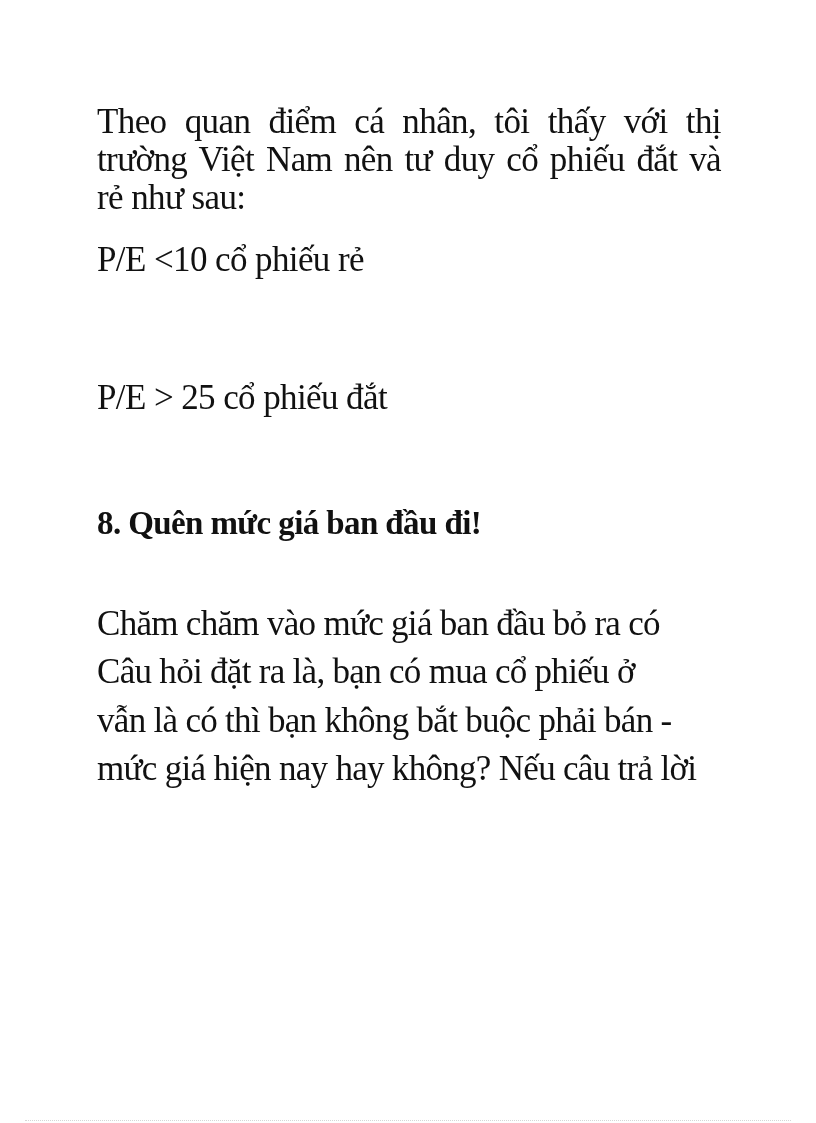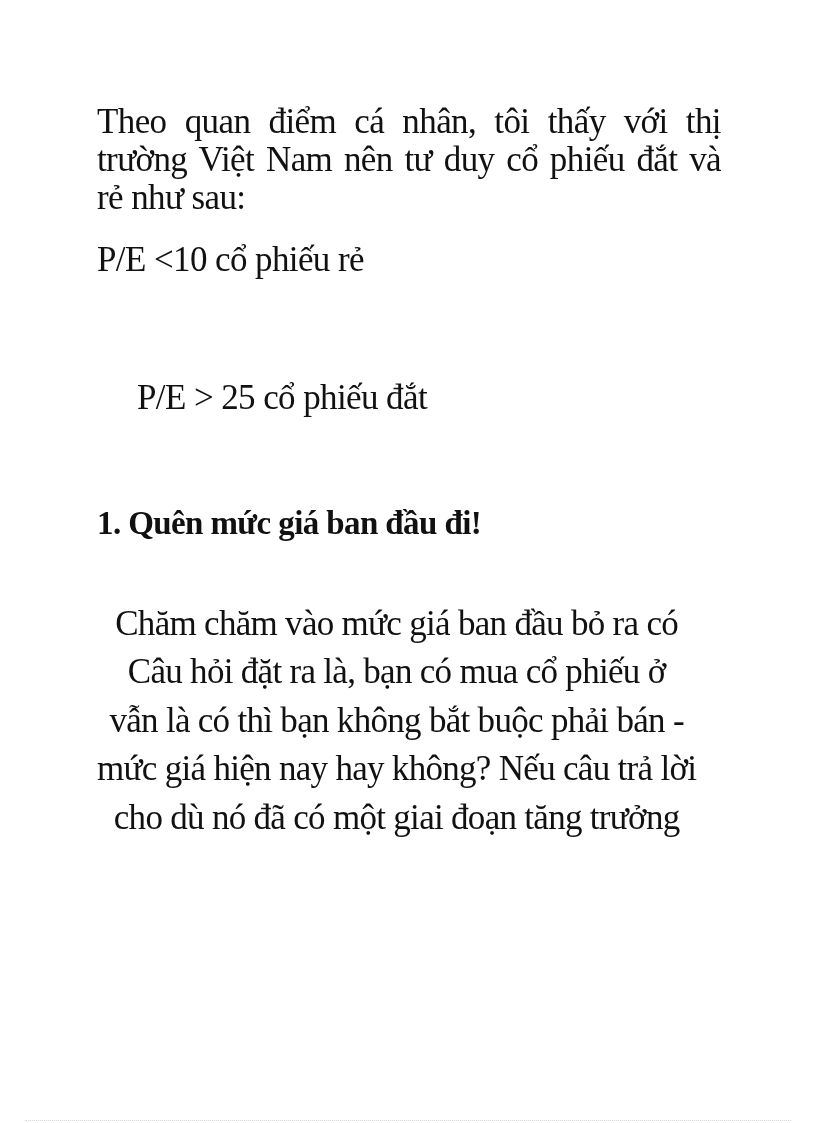--- a/index.html
+++ b/index.html
@@ -43,34 +43,33 @@
     .intro .jline.last {
       text-align-last: left;
     }
     .pe {
       font-size: 35px;
       line-height: 40px;
       letter-spacing: -0.6px;
     }
     .pe-1 { top: 240px; }
     .pe-2 { top: 314px; }
-    .pe-3 { top: 378px; margin-left: 40px; }
+    .pe-3 { top: 378px; }
     .heading {
       top: 503px;
       font-size: 33px;
       line-height: 40px;
       font-weight: bold;
       letter-spacing: -0.6px;
     }
     .body-para {
       top: 600px;
       font-size: 35px;
       line-height: 48.4px;
       letter-spacing: -0.7px;
-      text-align: center;
     }
     .body-para .bline {
       display: block;
     }
     .dotted-rule {
       position: absolute;
       left: 25px;
       width: 766px;
       top: 1120px;
       height: 0;
@@ -84,24 +83,23 @@
 
   <p class="block intro">
     <span class="jline">Theo quan điểm cá nhân, tôi thấy với thị</span>
     <span class="jline">trường Việt Nam nên tư duy cổ phiếu đắt và</span>
     <span class="jline last">rẻ như sau:</span>
   </p>
 
   <p class="block pe pe-1">P/E &lt;10 cổ phiếu rẻ</p>
   <p class="block pe pe-3">P/E &gt; 25 cổ phiếu đắt</p>
 
-  <h2 class="block heading">1. Quên mức giá ban đầu đi!</h2>
+  <h2 class="block heading">8. Quên mức giá ban đầu đi!</h2>
 
   <p class="block body-para">
     <span class="bline">Chăm chăm vào mức giá ban đầu bỏ ra có</span>
     <span class="bline">Câu hỏi đặt ra là, bạn có mua cổ phiếu ở</span>
     <span class="bline">vẫn là có thì bạn không bắt buộc phải bán -</span>
     <span class="bline">mức giá hiện nay hay không? Nếu câu trả lời</span>
-    <span class="bline">cho dù nó đã có một giai đoạn tăng trưởng</span>
   </p>
 
   <div class="dotted-rule"></div>
 </div>
 
 </body></html>

